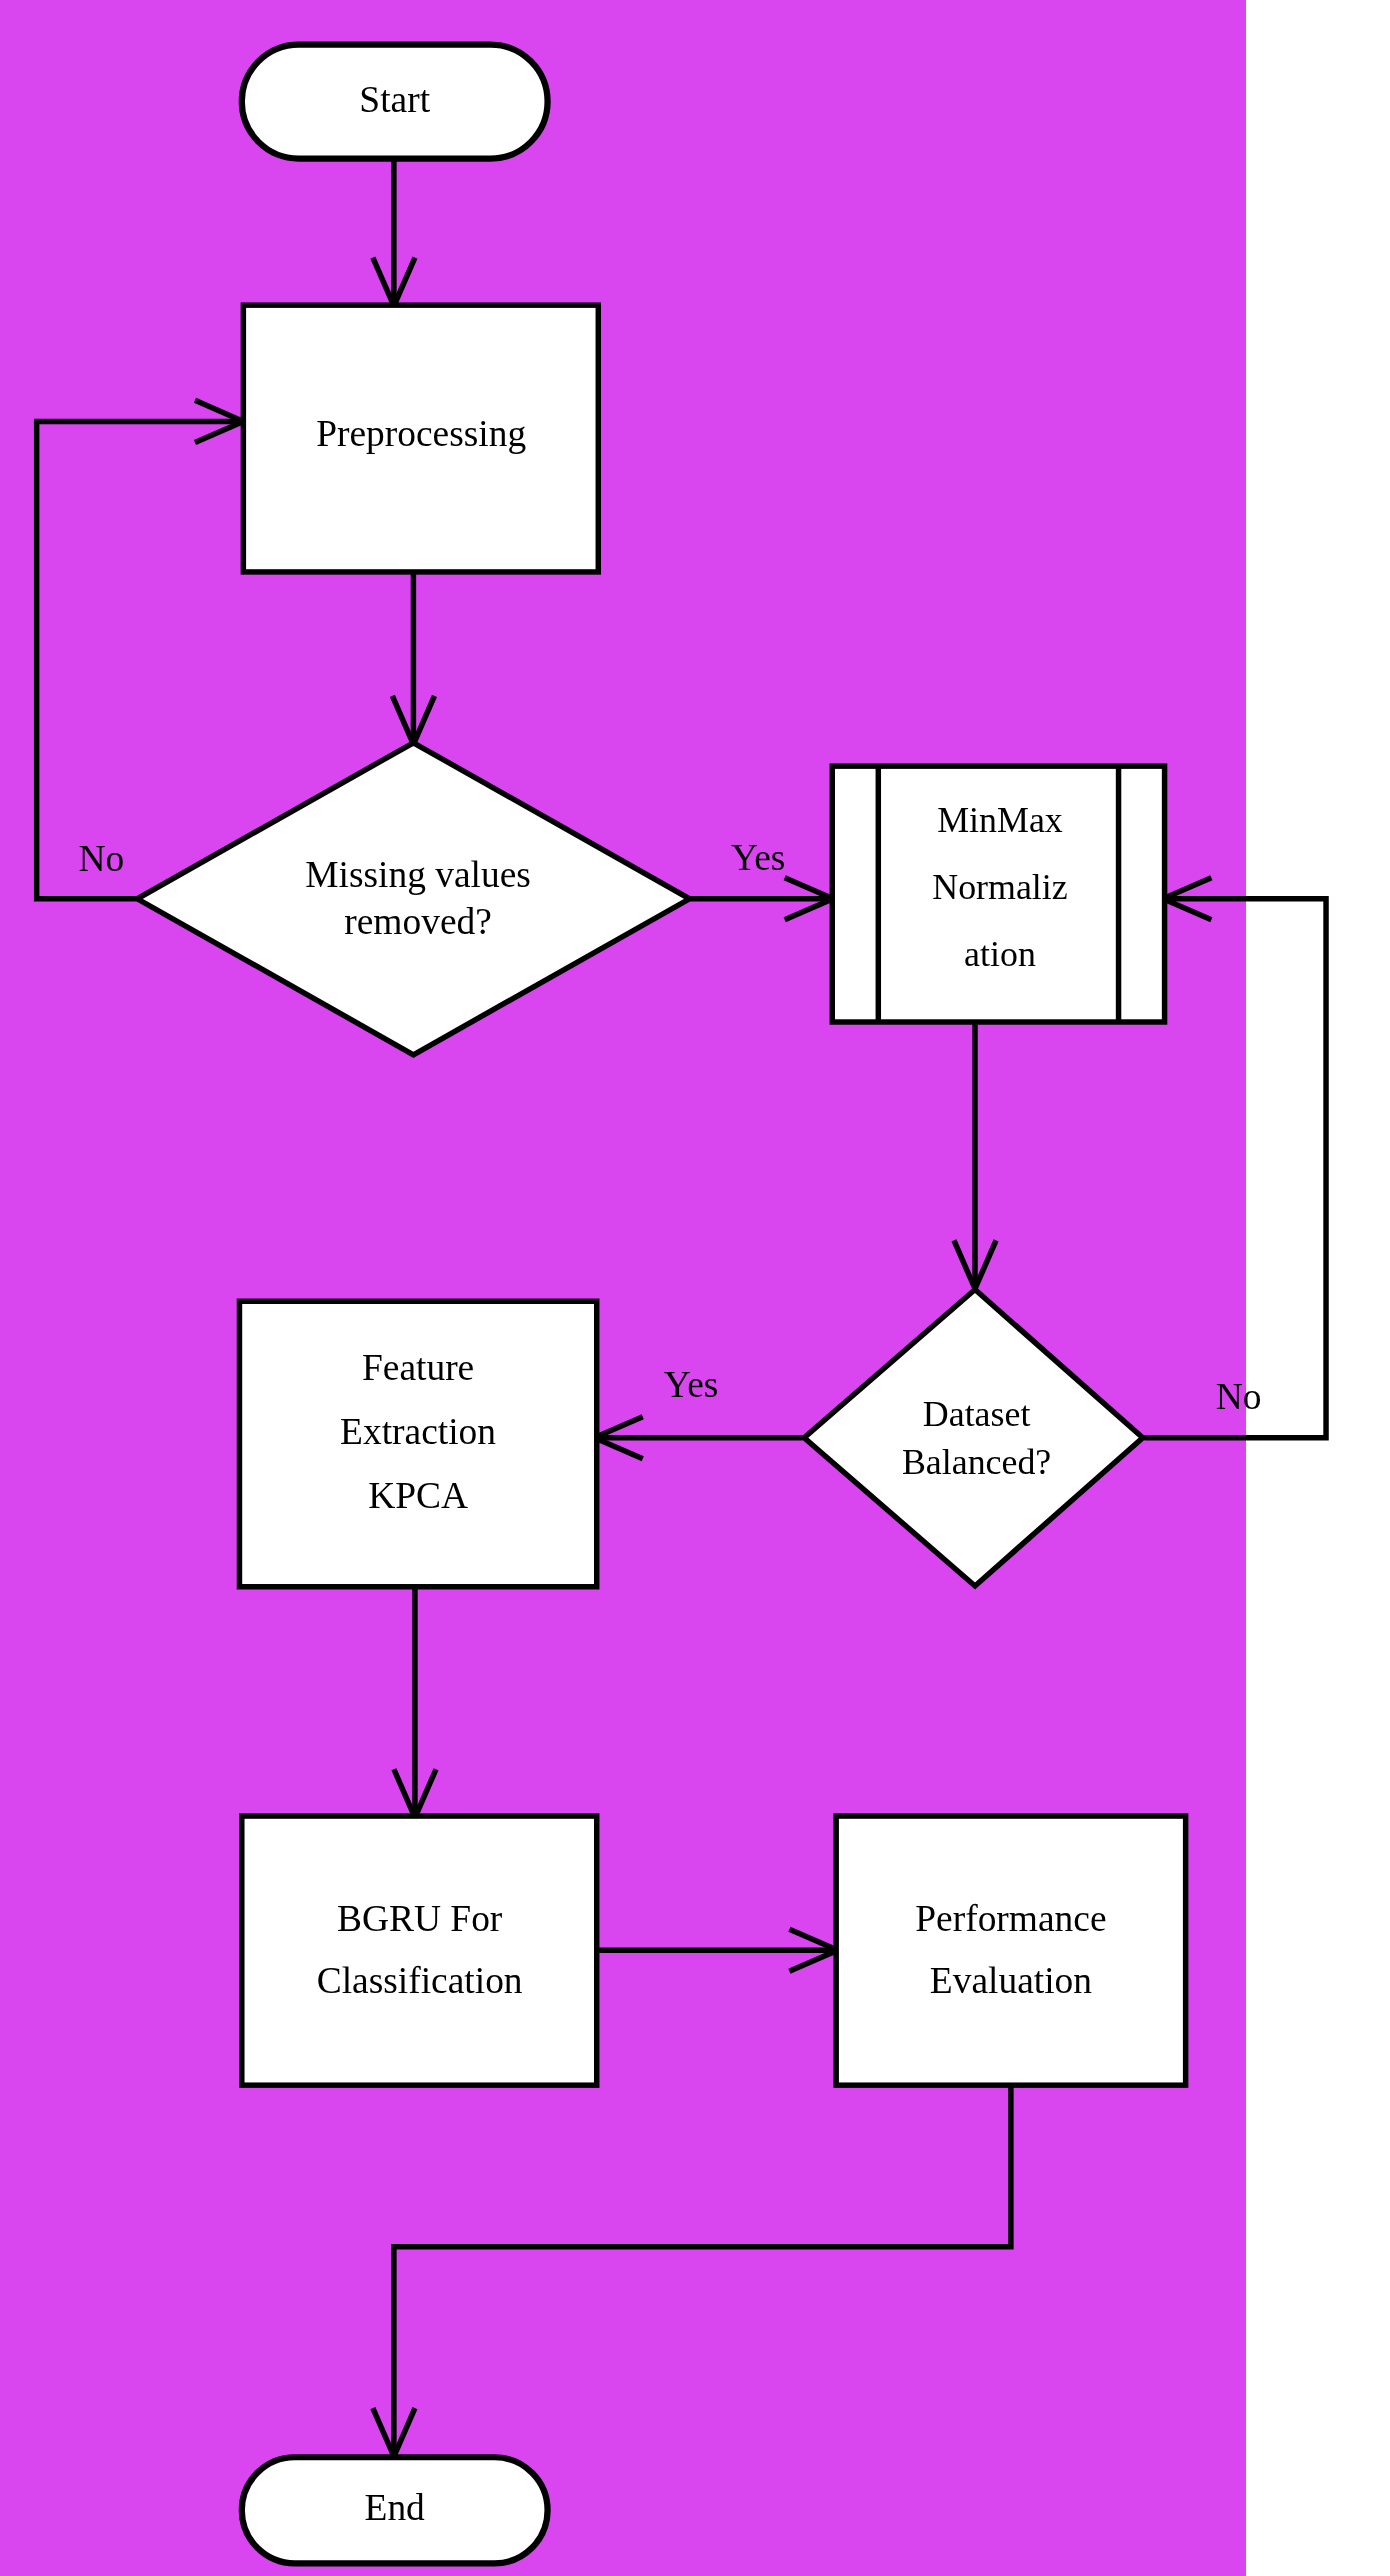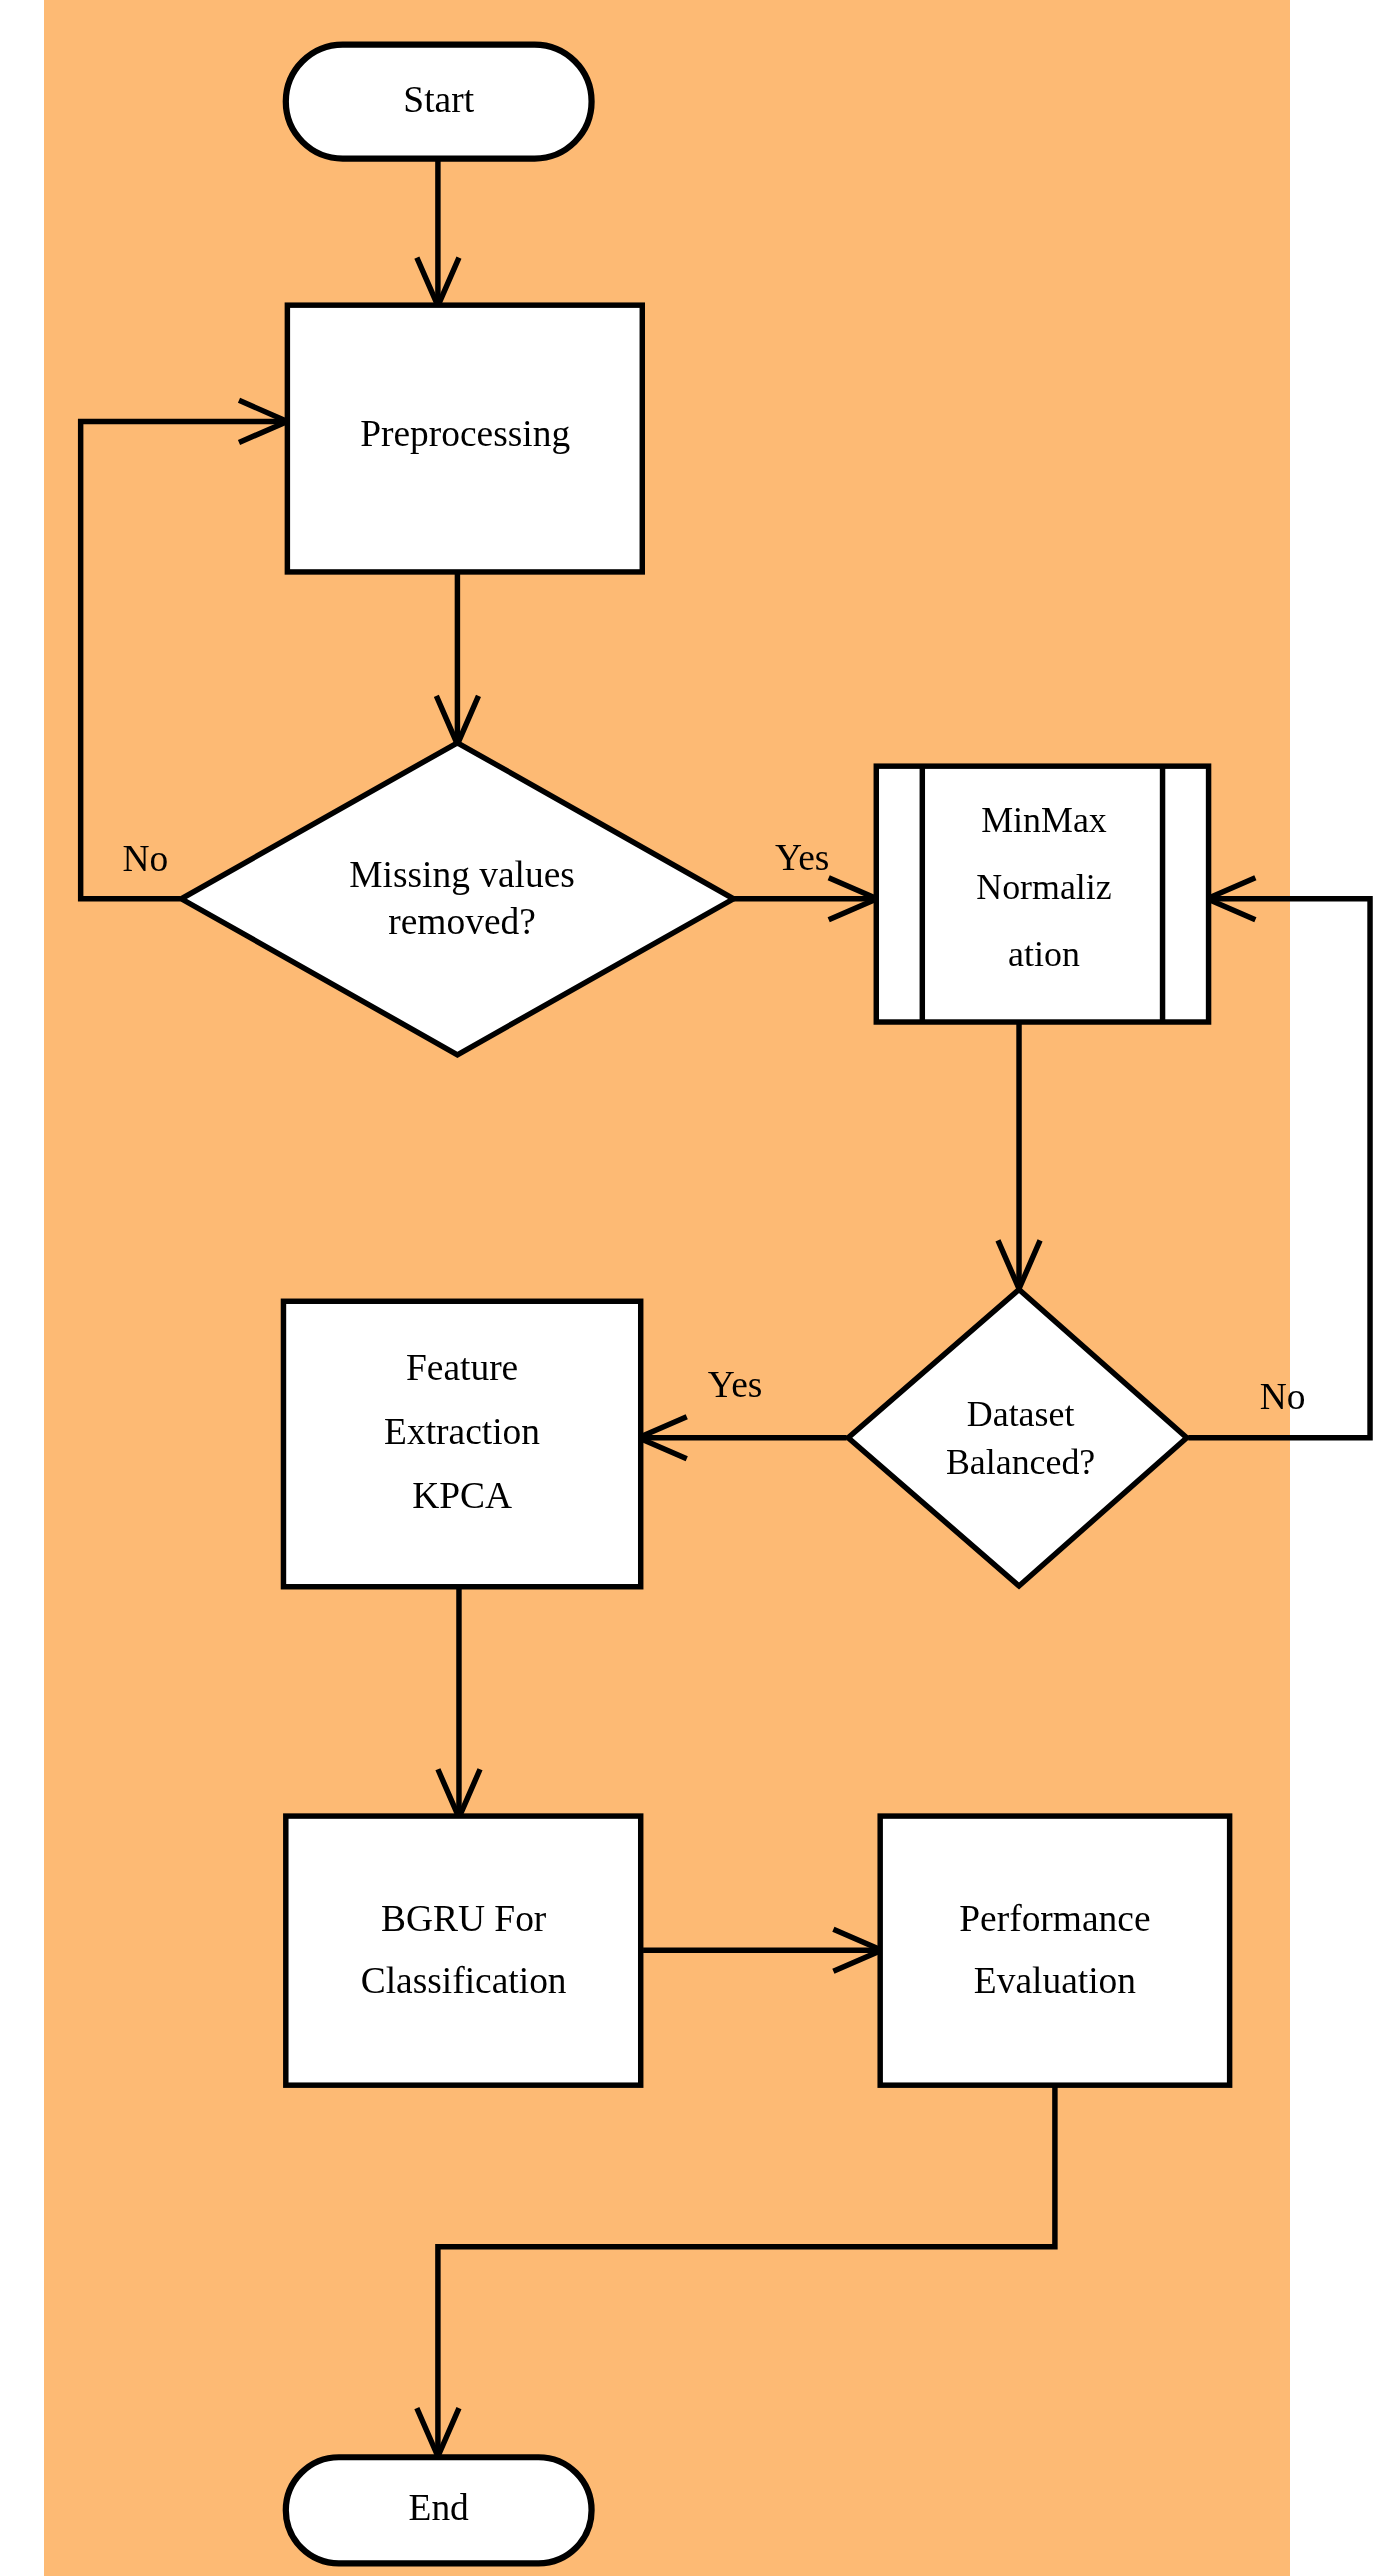--- a/index.html
+++ b/index.html
@@ -10,22 +10,21 @@
   body {
     width: 1390px;
     height: 2576px;
     font-family: "Liberation Serif", "DejaVu Serif", serif;
     overflow: hidden;
   }
   #flowchart-root {
     position: relative;
     width: 1246px;
     height: 2576px;
-    background: #fdba74;
-    margin-left: 44px;
+    background: #d946ef;
   }
   svg.flow-canvas {
     display: block;
     width: 1390px;
     height: 2576px;
   }
   .node-shape {
     fill: #ffffff;
     stroke: #000000;
     stroke-width: 7;

